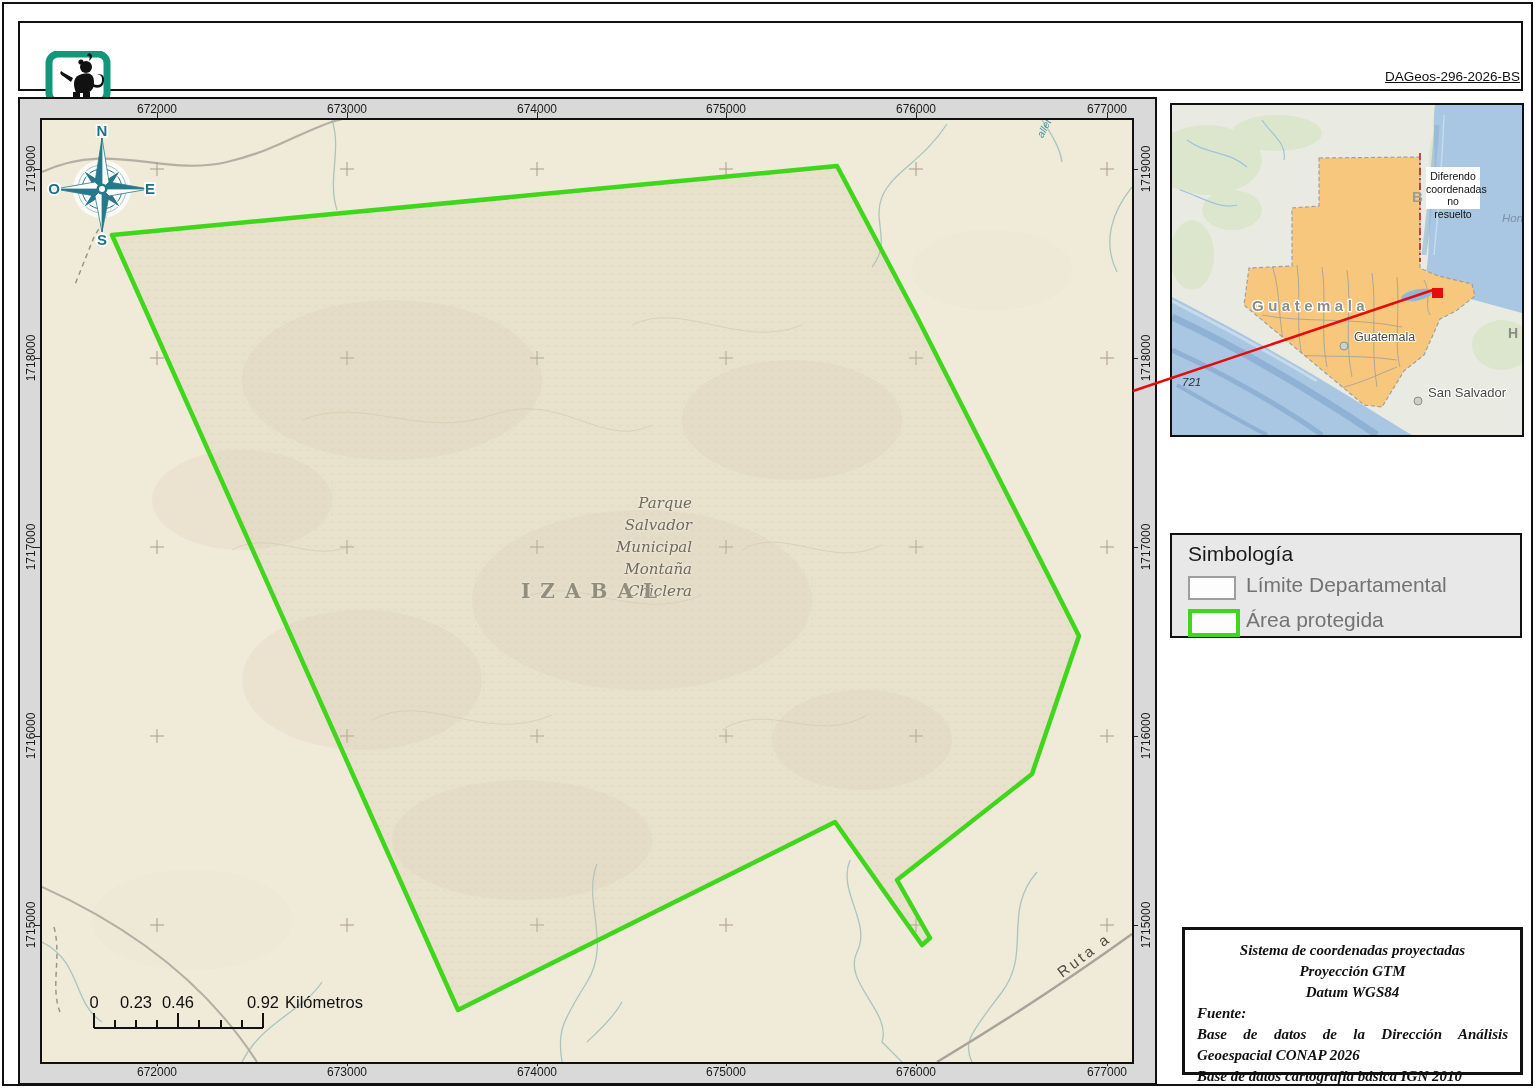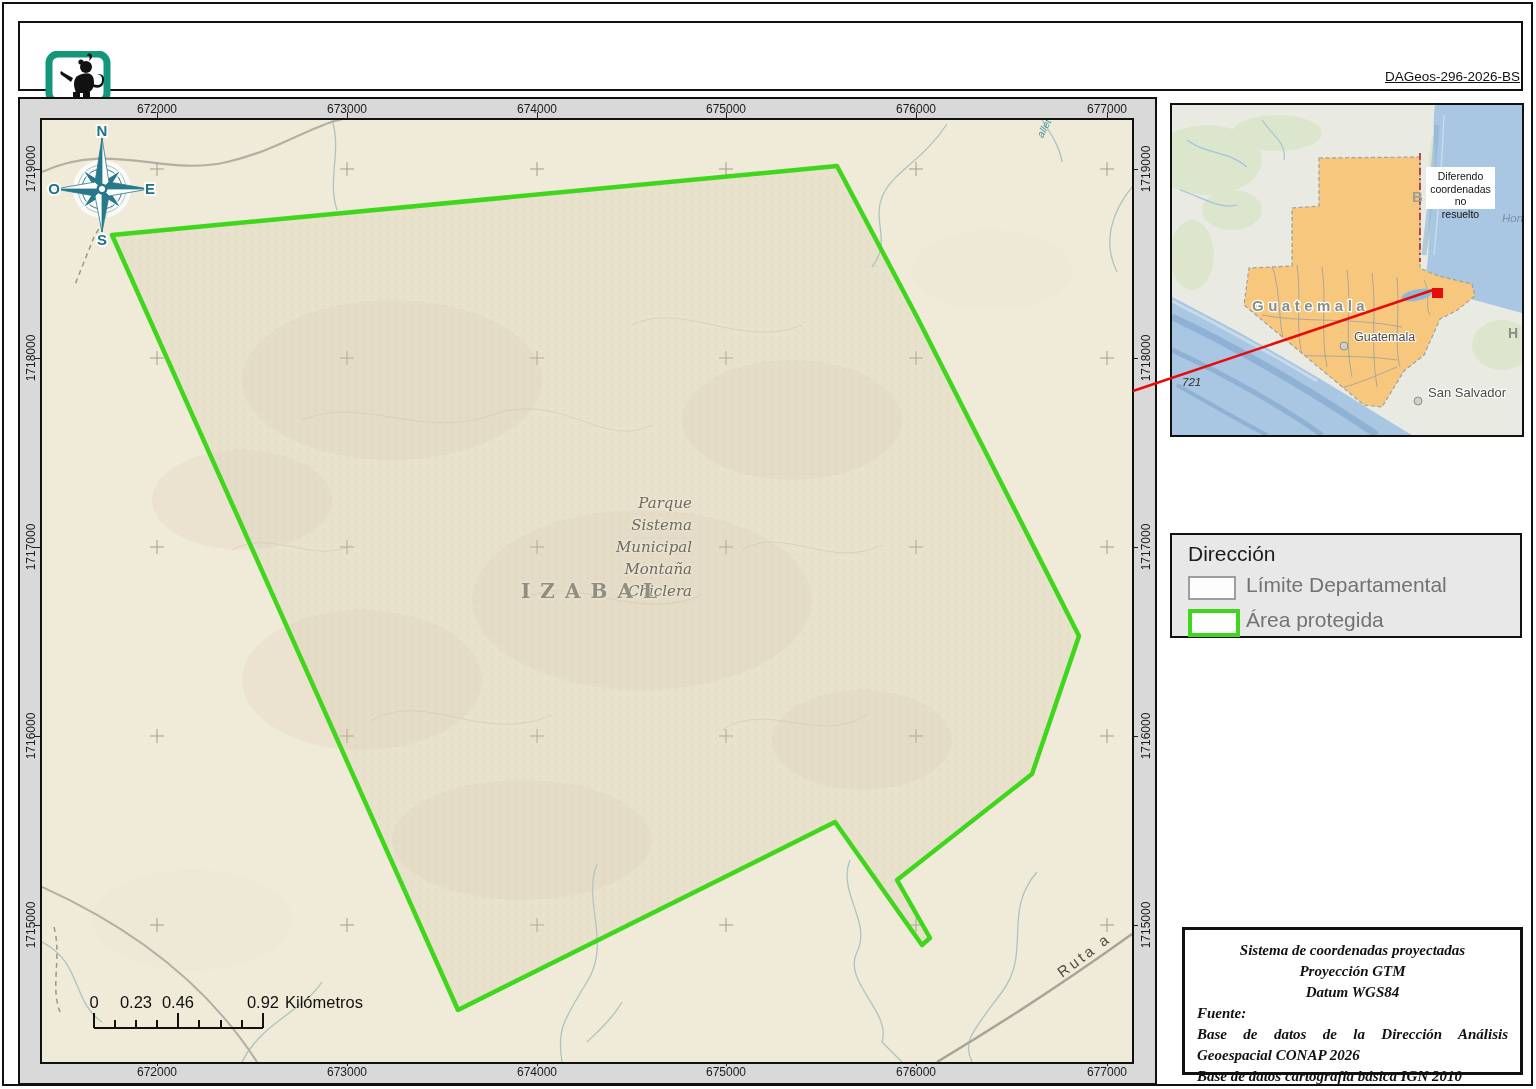--- a/index.html
+++ b/index.html
@@ -29,21 +29,21 @@
   .dept-label{position:absolute;left:462px;top:459px;width:180px;text-align:center;
               font-family:"DejaVu Serif",serif;font-size:20px;font-weight:600;letter-spacing:10px;color:#918e7e;
               text-shadow:0 0 3px #f4efe2;}
   .ruta-label{position:absolute;left:1008px;top:818px;width:90px;font-size:15px;letter-spacing:3px;color:#4f4c45;
               transform:rotate(-37deg);}
   .creek-label{position:absolute;left:992px;top:2px;font-size:10.5px;font-style:italic;color:#4596a0;
                transform:rotate(-62deg);}
   
   .inset-box{position:absolute;left:1170px;top:103px;width:350px;height:330px;border:2px solid #111;
              background:#e9ebe2;overflow:hidden;}
-  .inset-note{position:absolute;left:254px;top:62px;width:69px;height:39px;background:#fff;
+  .inset-note{position:absolute;left:254px;top:62px;width:54px;height:39px;background:#fff;
               font-size:10.5px;line-height:12.5px;text-align:center;color:#111;padding-top:3px;}
   
   .legend-box{position:absolute;left:1170px;top:533px;width:348px;height:101px;border:2px solid #111;background:#e8e8e8;}
   .legend-title{position:absolute;left:16px;top:7px;font-size:21px;color:#1b1b1b;}
   .legend-label{position:absolute;left:74px;font-size:21px;color:#737373;}
   .swatch{position:absolute;left:16px;width:44px;height:20px;background:#fdfdfd;}
   .swatch-gray{border:2px solid #9e9e9e;}
   .swatch-green{border:4px solid #3fd61c;}
   
   .credits-box{position:absolute;left:1182px;top:927px;width:341px;height:148px;border:3px solid #111;background:#fff;
@@ -234,21 +234,21 @@
           </g>
           <g stroke="#111" stroke-width="2" fill="none">
             <path d="M12,40 L181,40"></path>
             <path d="M12,25 V40 M96,25 V40 M181,25 V40"></path>
             <path d="M33,32 V40 M54,32 V40 M75,32 V40 M117,32 V40 M139,32 V40 M160,32 V40"></path>
           </g>
         </g>
       </svg>
       <div class="park-label">
         <div>Parque</div>
-        <div>Sistema</div>
+        <div>Salvador</div>
         <div>Municipal</div>
         <div>Montaña</div>
         <div>Chiclera</div>
       </div>
       <div class="dept-label">IZABAL</div>
       <div class="ruta-label">Ruta a</div>
       <div class="creek-label">allet</div>
     </div>
   </div>
 
@@ -323,21 +323,21 @@
       </g>
     </svg>
     <div class="inset-note">
       <div>Diferendo</div>
       <div>coordenadas no</div>
       <div>resuelto</div>
     </div>
   </div>
 
   <div class="legend-box">
-    <div class="legend-title">Dirección</div>
+    <div class="legend-title">Simbología</div>
     <div class="swatch swatch-gray" style="top:41px"></div>
     <div class="legend-label" style="top:38px">Límite Departamental</div>
     <div class="swatch swatch-green" style="top:74px"></div>
     <div class="legend-label" style="top:73px">Área protegida</div>
   </div>
 
   <div class="credits-box">
     <div class="cred-center">Sistema de coordenadas proyectadas</div>
     <div class="cred-center">Proyección GTM</div>
     <div class="cred-center">Datum WGS84</div>

